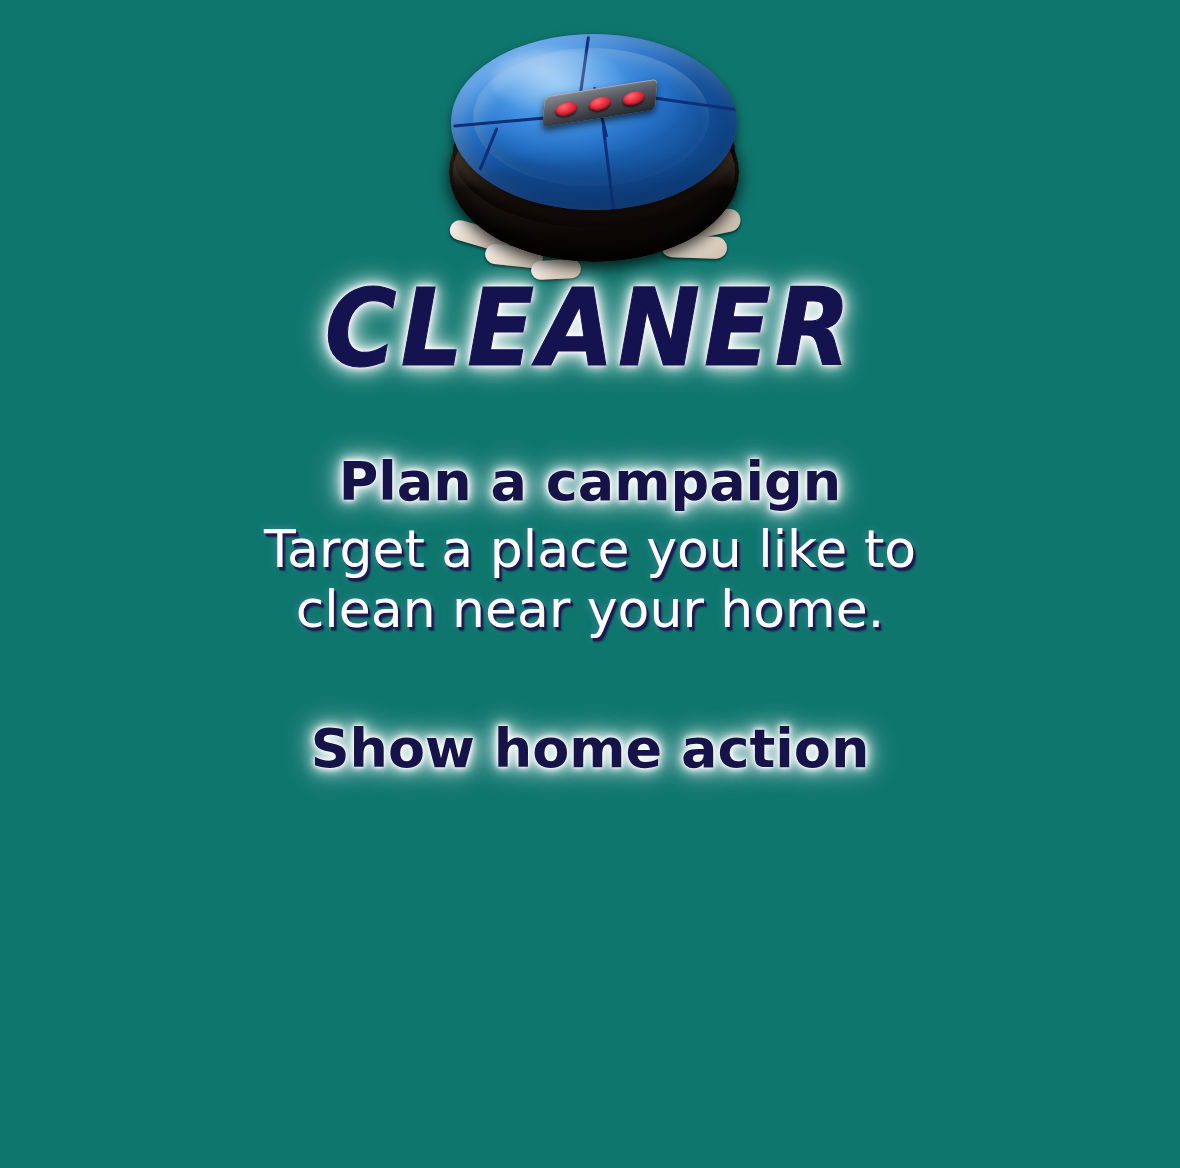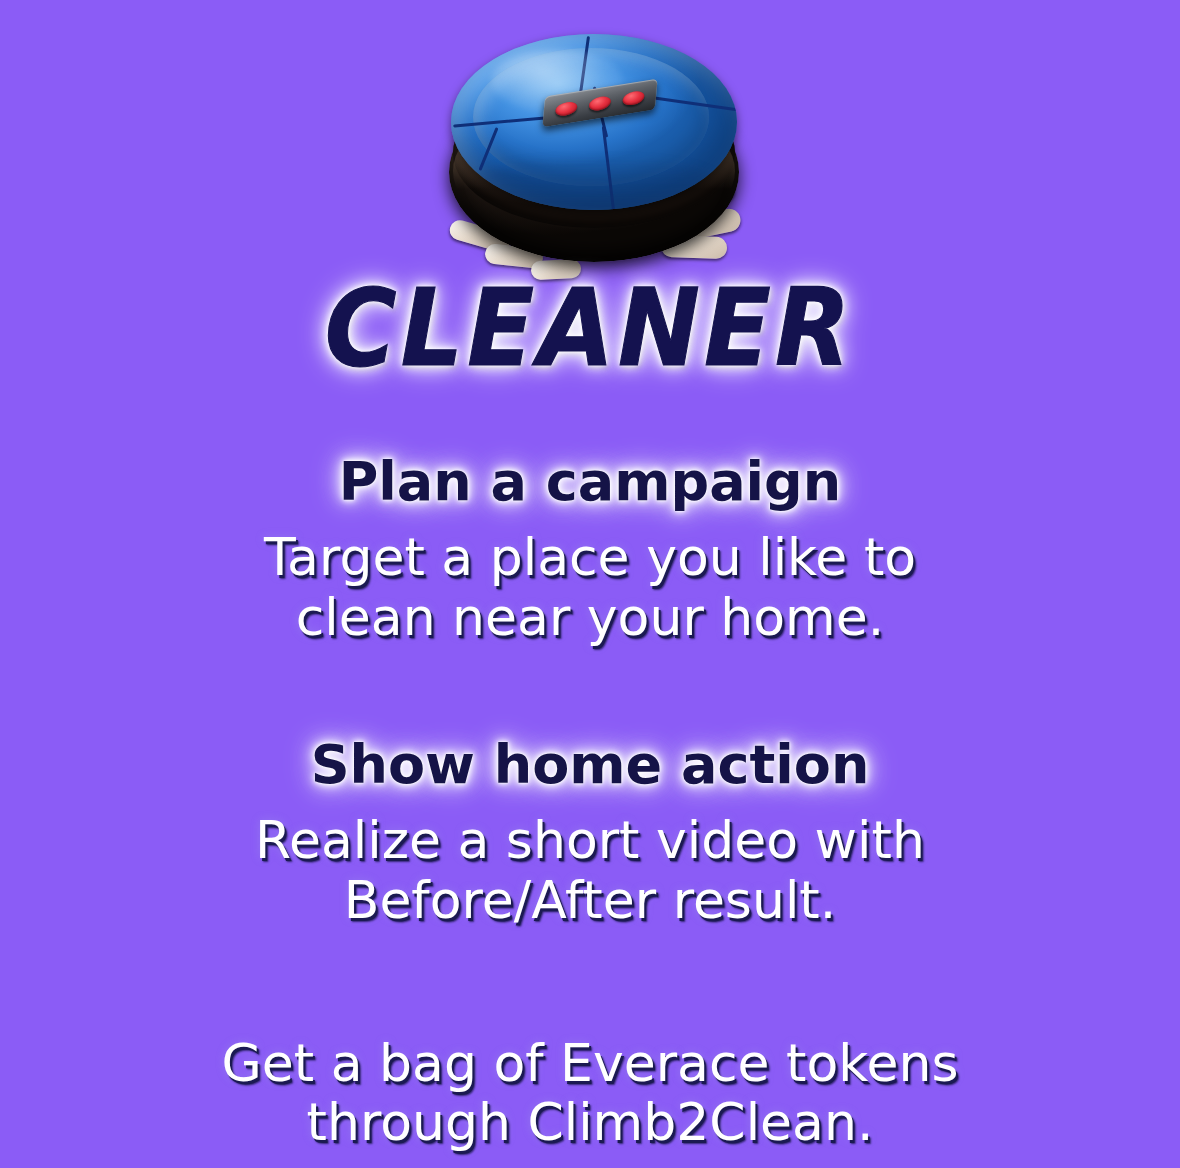--- a/index.html
+++ b/index.html
@@ -11,21 +11,21 @@
     width: 1180px;
     height: 1168px;
     overflow: hidden;
     font-family: "Liberation Sans", sans-serif;
     position: relative;
   }
 
   .page {
     width: 1180px;
     height: 1168px;
-    background: #8b5cf6;
+    background: #0f766e;
     position: relative;
     display: flex;
     flex-direction: column;
     align-items: center;
   }
 
   
   .hero-figure {
     position: absolute;
     left: 0;
@@ -236,21 +236,21 @@
     font-family: "DejaVu Sans", sans-serif;
     font-size: 52px;
     font-weight: 400;
     line-height: 1.14;
     color: #ffffff;
     letter-spacing: 0px;
     text-shadow:
       2px 3px 0px #1b1a52,
       3px 4px 2px rgba(20,18,70,0.75),
       0 0 8px rgba(160,170,230,0.35);
-    margin: 16px;
+    margin: 8px;
     padding: 0;
     white-space: pre-line;
   }
 </style>
 </head>
 <body>
 
 <div class="page">
 
   <div class="hero-figure">
@@ -297,26 +297,22 @@
     <div class="section">
       <div class="sec-heading">Plan a campaign</div>
       <div class="sec-body">Target a place you like to
 clean near your home.</div>
     </div>
 
     <div class="sec-gap"></div>
 
     <div class="section">
       <div class="sec-heading">Show home action</div>
-      <div class="sec-body">Realize a short video with
-Before/After result.</div>
     </div>
 
     <div class="sec-gap"></div>
 
     <div class="section">
-      <div class="sec-body">Get a bag of Everace tokens
-through Climb2Clean.</div>
     </div>
 
   </div>
 
 </div>
 
 </body></html>

